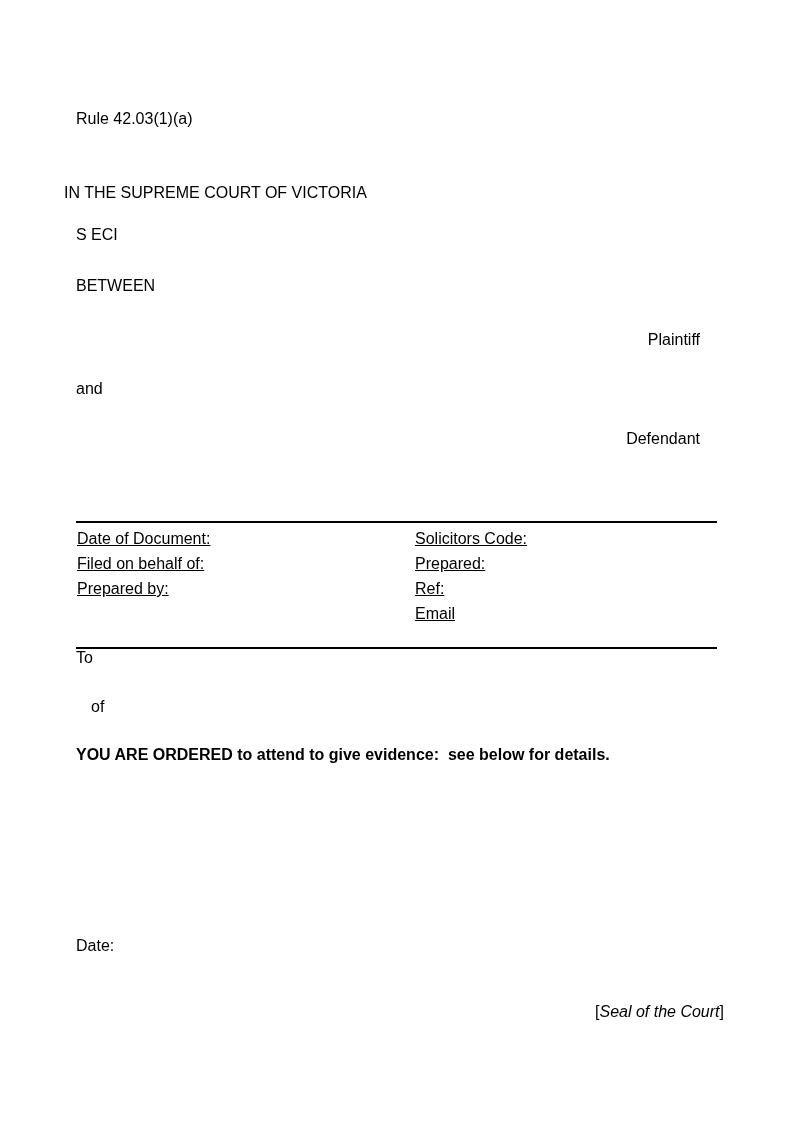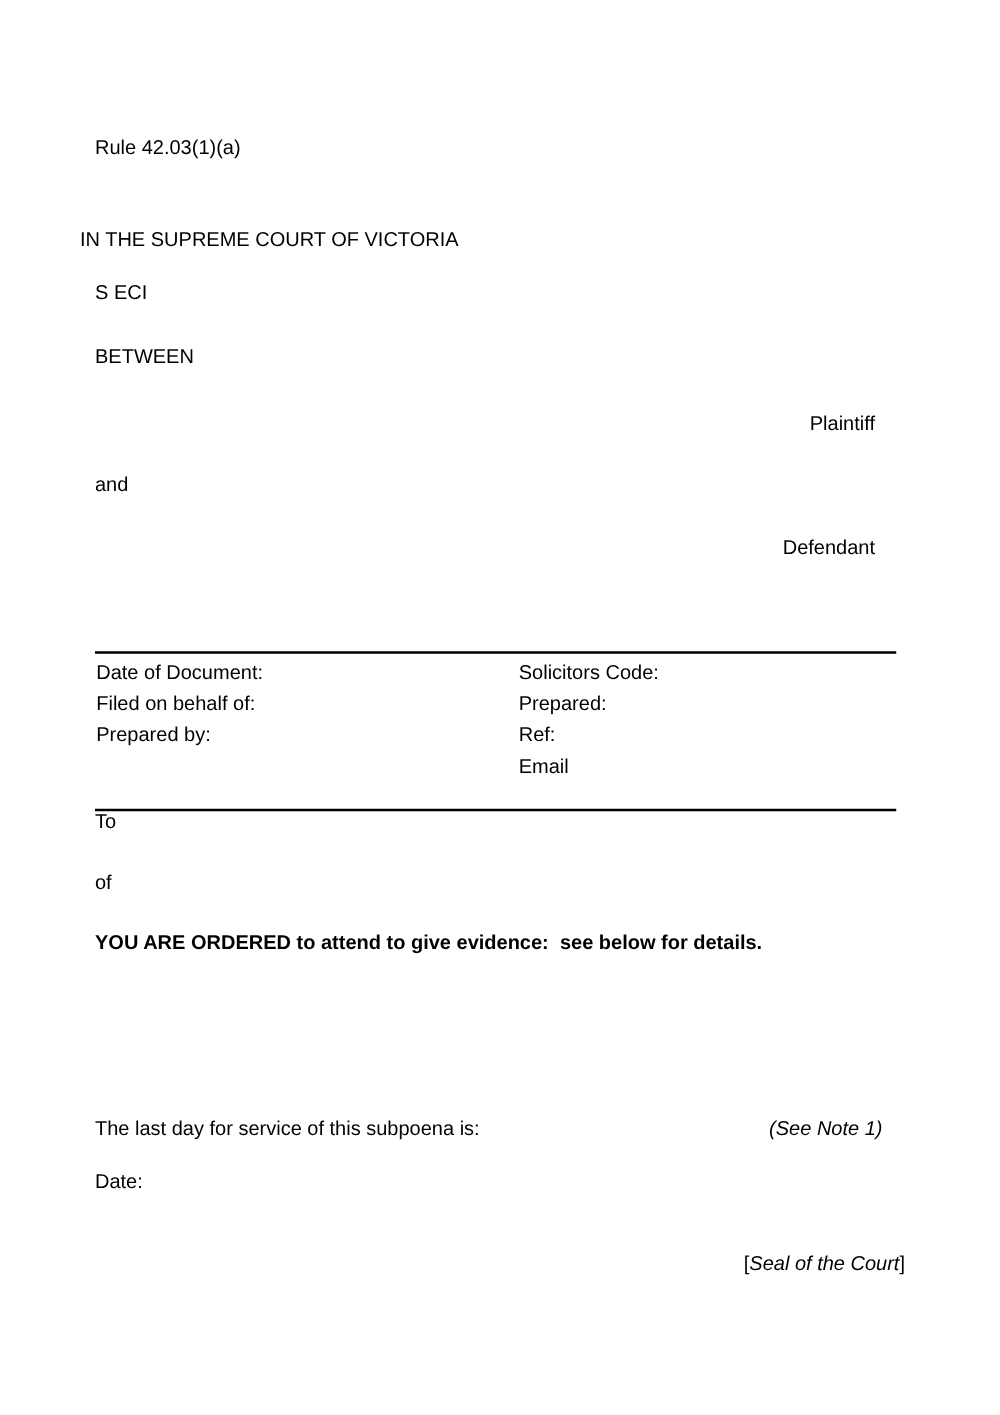--- a/index.html
+++ b/index.html
@@ -25,23 +25,23 @@
   .between { left: 76px; top: 277px; font-size: 16px; }
   .plaintiff { right: 100px; top: 330px; }
   .and-label { left: 76px; top: 379px; }
   .defendant { right: 100px; top: 429px; }
   .doc-title { top: 480px; font-size: 15px; font-weight: bold; }
   .hrule { left: 76px; width: 641px; height: 2px; background: #000000; }
   .rule-top { top: 521px; }
   .rule-bottom { top: 647px; }
   .details-left { left: 77px; top: 530px; }
   .details-right { left: 415px; top: 530px; }
-  .details-row { height: 25px; font-size: 16px; }
+  .details-row { height: 25px; font-size: 16px; text-decoration: underline; }
   .to-label { left: 76px; top: 648px; }
-  .of-label { left: 76px; top: 697px; }
+  .of-label { left: 91px; top: 697px; }
   .ordered-par { left: 76px; top: 745px; width: 642px; font-weight: bold; white-space: pre-wrap; }
   .failure-par { left: 76px; top: 788px; width: 642px; line-height: 21px; }
   .notes-par { left: 76px; top: 851px; width: 642px; font-weight: bold; }
   .lastday-row { left: 76px; top: 894px; width: 630px; display: flex; justify-content: space-between; }
   .date-label { left: 76px; top: 936px; }
   .seal-line { right: 76px; top: 1002px; }
 </style>
 </head>
 <body>
 
@@ -81,22 +81,18 @@
   <div class="abs hrule rule-bottom"></div>
 
   <div class="abs body-text to-label">To</div>
 
   <div class="abs body-text of-label">of</div>
 
   <div class="abs body-text ordered-par">YOU ARE ORDERED to attend to give evidence:  see below for details.</div>
 
 
 
-  <div class="abs body-text lastday-row">
-    <span>The last day for service of this subpoena is:</span>
-    <span class="italic">(See Note 1)</span>
-  </div>
 
   <div class="abs body-text date-label">Date:</div>
 
   <div class="abs body-text seal-line"><span>[</span><span class="italic">Seal of the Court</span><span>]</span></div>
 
 </div>
 
 </body></html>

